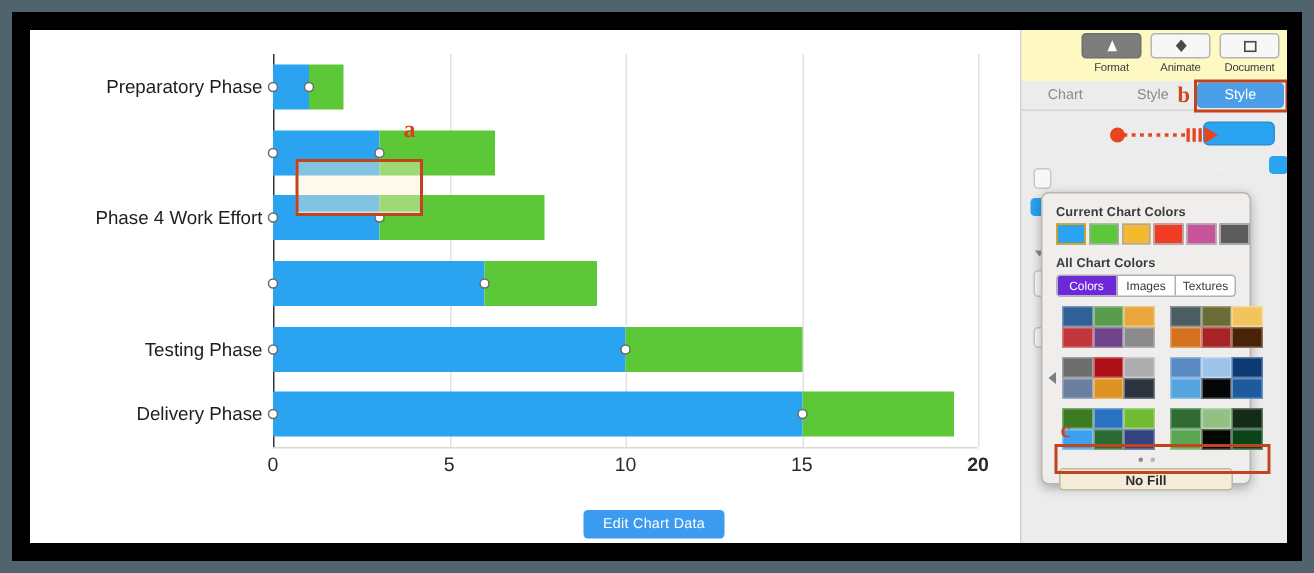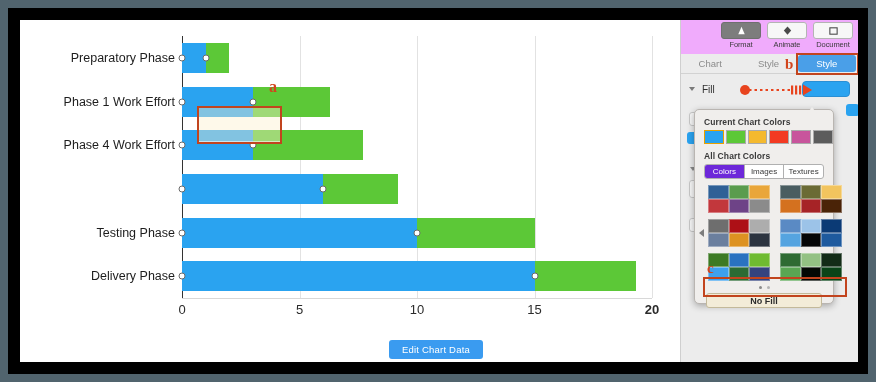--- a/index.html
+++ b/index.html
@@ -153,21 +153,21 @@
     position: absolute;
     left: 660px; top: 0;
     width: 178px; height: 342px;
     background: #ececec;
     border-left: 1px solid #cfcfcf;
   }
   .panel-toolbar {
     position: absolute;
     left: 0; top: 0; right: 0;
     height: 34px;
-    background: #f0abfc;
+    background: #fef9c3;
     display: flex;
     justify-content: flex-end;
     align-items: flex-start;
     padding-right: 2px;
     padding-left: 11px;
   }
   .tb-item {
     width: 46px;
     text-align: center;
     padding-top: 2px;
@@ -272,21 +272,21 @@
     position: absolute;
     width: 0; height: 0;
     border-left: 4px solid #8a8a8a;
     border-top: 3px solid transparent;
     border-bottom: 3px solid transparent;
     transform: rotate(90deg);
   }
   
   .popover {
     position: absolute;
-    left: 13px; top: 17px;
+    left: 13px; top: 36px;
     width: 140px; height: 195px;
     background: #f0eeec;
     border: 1px solid #b9b5b1;
     border-radius: 5px;
     box-shadow: 0 2px 7px rgba(0,0,0,0.3);
     z-index: 15;
   }
   .popover-wrap {
     position: absolute;
     left: 0; top: 72px;
@@ -419,21 +419,20 @@
 
 <div id="root">
   <div class="black-frame"></div>
 
   <div class="app">
 
     <div class="chart-area">
 
       <div class="cat-labels" id="catLabels">
           <div class="cat-label" style="top: 6.83333px;">Preparatory Phase</div>
-          <div class="cat-label" style="top: 50.5px;">Phase 1 Work Effort</div>
           <div class="cat-label" style="top: 94.1667px;">Phase 4 Work Effort</div>
           <div class="cat-label" style="top: 225.167px;">Delivery Phase</div>
           <div class="cat-label" style="top: 181.5px;">Testing Phase</div>
         </div>
 
       <div class="plot" id="plot">
         <div class="axis-y-line"></div>
         <div class="axis-bottom"></div>
       <div class="gridline" style="left: 117.5px;"></div>
           <div class="gridline" style="left: 235px;"></div>
@@ -523,24 +522,20 @@
         </div>
 
       <div class="seg-tabs" id="segTabs">
           <div class="seg-tab">Chart</div>
           <div class="seg-tab">Style</div>
           <div class="seg-tab active">Style</div>
         </div>
       <div class="style-highlight"></div>
       <div class="ann" style="left:104px; top:36px; font-size:15px;">b</div>
 
-      <div class="fill-row">
-        <span class="disclosure"></span>
-        <span class="fill-label">Fill</span>
-      </div>
       <svg class="arrow-ann" viewBox="0 0 78 12">
         <circle cx="6" cy="6" r="5" fill="#e8441e"></circle>
         <line x1="10" y1="6" x2="52" y2="6" stroke="#e8441e" stroke-width="2.2" stroke-dasharray="2.5,3"></line>
         <rect x="52" y="1.5" width="2.2" height="9" fill="#e8441e"></rect>
         <rect x="56" y="1.5" width="2.2" height="9" fill="#e8441e"></rect>
         <rect x="60" y="1.5" width="2.2" height="9" fill="#e8441e"></rect>
         <polygon points="64,0.5 73,6 64,11.5" fill="#e8441e"></polygon>
       </svg>
       <div class="swatch-btn"></div>
 

